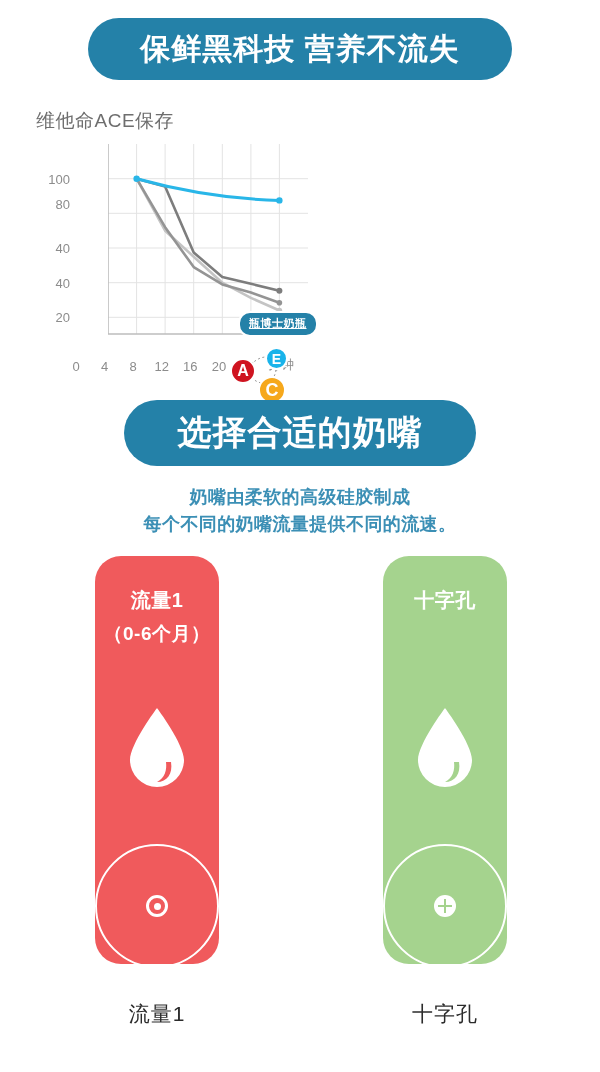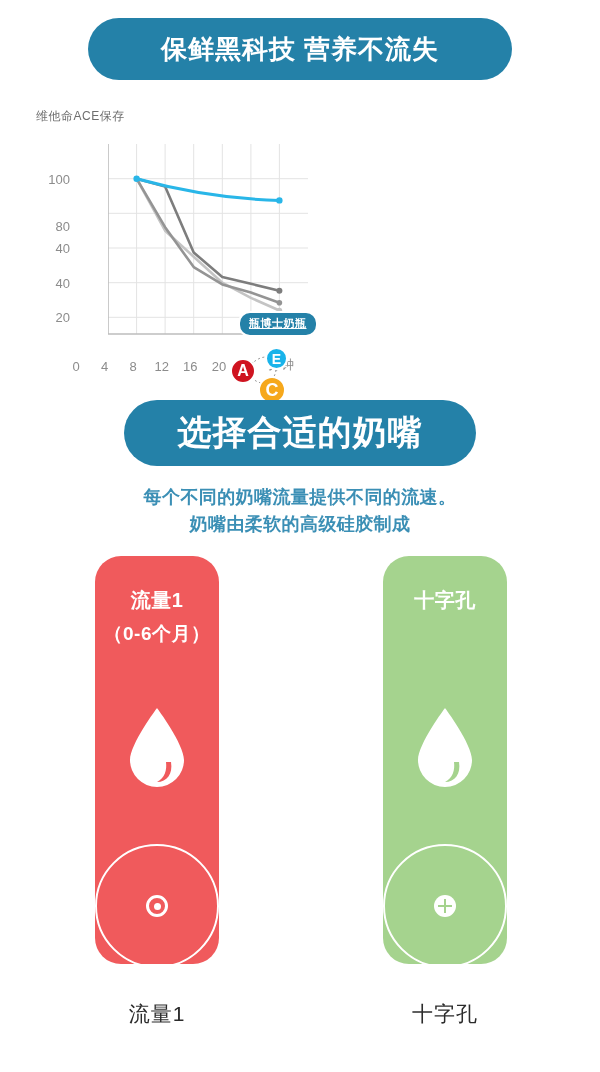--- a/index.html
+++ b/index.html
@@ -15,28 +15,28 @@
   .pill {
     position: absolute;
     background: #2481a8;
     border-radius: 44px;
     display: flex; align-items: center; justify-content: center;
     color: #ffffff;
     font-weight: bold;
     letter-spacing: 1px;
     white-space: nowrap;
   }
-  #pill-1 { left: 88px; top: 18px; width: 424px; height: 62px; font-size: 26px; }
+  #pill-1 { left: 88px; top: 18px; width: 424px; height: 62px; font-size: 30px; }
   #pill-2 { left: 124px; top: 400px; width: 352px; height: 66px; font-size: 34px; }
 
   
   .chart-wrap { position: absolute; left: 30px; top: 108px; width: 280px; height: 270px; }
   .chart-title {
     position: absolute; left: 6px; top: 0px;
-    font-size: 12px; color: #6e6e6e; letter-spacing: .5px;
+    font-size: 19px; color: #6e6e6e; letter-spacing: .5px;
   }
   .plot {
     position: absolute; left: 46px; top: 36px;
     width: 212px; height: 208px; padding-left: 32px;
   }
   .plot svg { display:block; }
   .ylab {
     position: absolute; right: 100%; margin-right: 6px;
     font-size: 13px; color: #8c8c8c; transform: translateY(-50%);
     text-align: right; width: 34px;
@@ -176,21 +176,21 @@
         <g>
           <circle cx="171.4" cy="166.5" r="2.8" fill="#c4c4c4"></circle>
           <circle cx="171.4" cy="158.7" r="2.8" fill="#949494"></circle>
           <circle cx="171.4" cy="146.7" r="3.0" fill="#7d7d7d"></circle>
           <circle cx="171.4" cy="56.4" r="3.2" fill="#29b6e8"></circle>
           <circle cx="28.6" cy="34.7" r="3.2" fill="#29b6e8"></circle>
         </g>
       </svg>
 
       <div class="ylab" style="top:34.7px">100</div>
-      <div class="ylab" style="top:82px">80</div>
+      <div class="ylab" style="top:60px">80</div>
       <div class="ylab" style="top:104px">40</div>
       <div class="ylab" style="top:138.7px">40</div>
       <div class="ylab" style="top:173.3px">20</div>
 
       <div class="xlab" style="left:0px">0</div>
       <div class="xlab" style="left:28.6px">4</div>
       <div class="xlab" style="left:57.1px">8</div>
       <div class="xlab" style="left:85.7px">12</div>
       <div class="xlab" style="left:114.3px">16</div>
       <div class="xlab" style="left:142.9px">20</div>
@@ -209,22 +209,22 @@
     <div class="vbadge" id="badge-e">E</div>
     <div class="vbadge" id="badge-c">C</div>
   </div>
 
 
   <div class="pill" id="pill-2">
     <span>选择合适的奶嘴</span>
   </div>
 
   <div class="subcap">
+    <div>奶嘴由柔软的高级硅胶制成</div>
     <div>每个不同的奶嘴流量提供不同的流速。</div>
-    <div>奶嘴由柔软的高级硅胶制成</div>
   </div>
 
   <div class="card" id="card-left">
     <div class="card-title">
       <div>流量1</div>
       <div class="sub">（0-6个月）</div>
     </div>
     <svg class="drop" width="62" height="84" viewBox="0 0 62 84">
       <path d="M31 2 C31 2 58 38 58 54 A27 27 0 1 1 4 54 C4 38 31 2 31 2 Z" fill="#ffffff"></path>
       <path d="M45 56 C47 68 41 76 31 76 C39 72 41 64 40 56 Z" fill="#f05a5c"></path>

